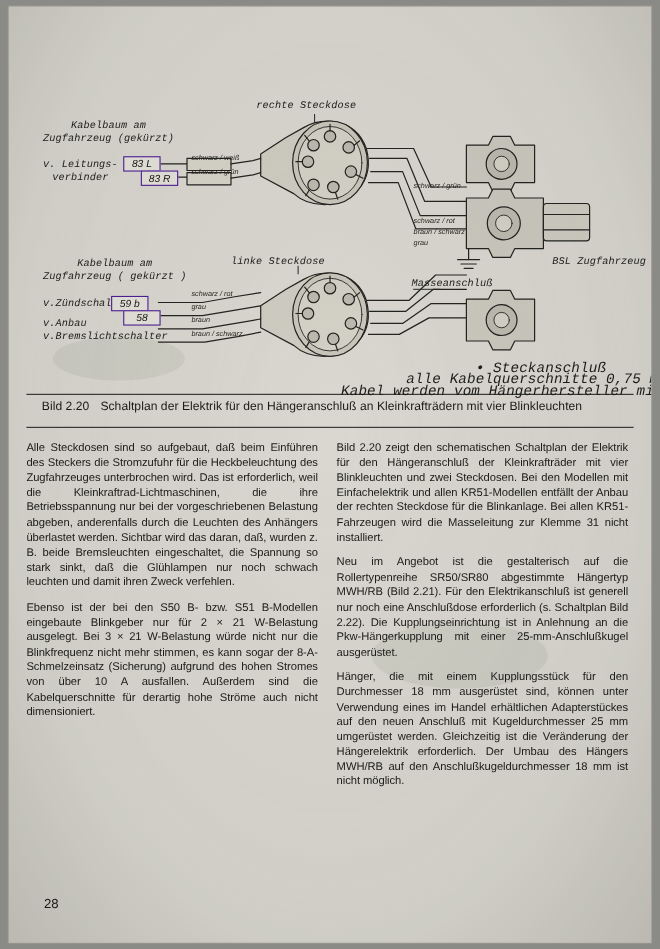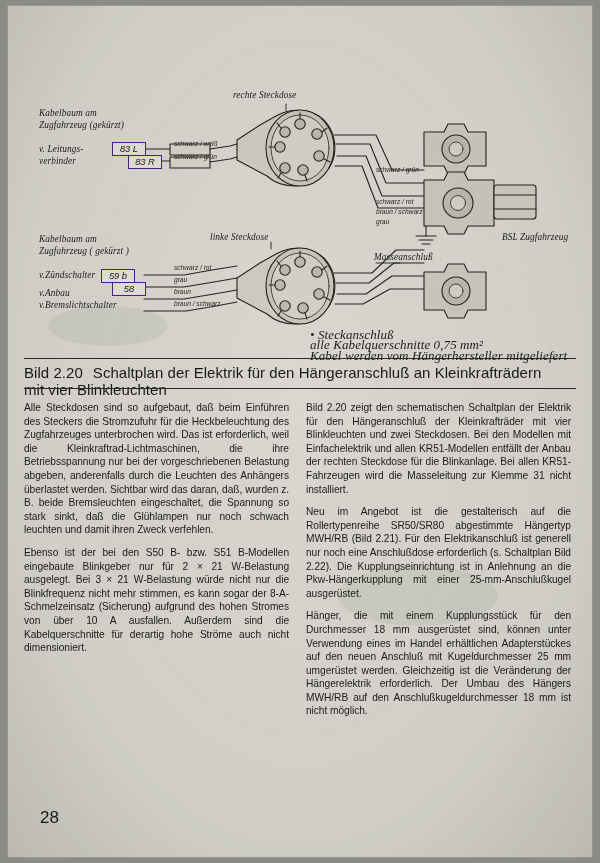--- a/index.html
+++ b/index.html
@@ -46,27 +46,28 @@
   .figure {
     position: relative;
     width: 552px;
     height: 338px;
     border-bottom: 1.5px solid #2b2b28;
   }
   .fig-svg { position: absolute; left: 0; top: 0; }
 
   .flab {
     position: absolute;
-    font-family: Liberation Serif, serif;
+    font-family: Liberation Mono, monospace;
     font-style: italic;
     font-size: 9.3px;
     color: #1c1c19;
     line-height: 11.5px;
     white-space: pre;
     letter-spacing: .1px;
+    text-align: center;
   }
   .flab.ni { font-style: normal; }
   .boxnum {
     position: absolute;
     border: 1px solid #4c1d95;
     background: #e4e2da;
     font-size: 9.3px;
     font-style: italic;
     color: #17170f;
     text-align: center;
@@ -78,24 +79,24 @@
     font-size: 6.6px;
     font-style: italic;
     color: #26261f;
     white-space: pre;
     line-height: 7.6px;
   }
 
   
   .caption {
     position: absolute;
-    left: 0;
+    left: 14px;
     top: 344px;
     width: 540px;
-    font-size: 15px;
+    font-size: 11px;
     color: #1a1a17;
     font-family: "Liberation Sans", sans-serif;
     letter-spacing: .05px;
   }
   .caption .cnum { margin-right: 10px; }
 
   .rule {
     position: absolute;
     left: 0;
     top: 368px;
@@ -120,21 +121,21 @@
     text-align: justify;
     font-family: "Liberation Sans", sans-serif;
     letter-spacing: -0.05px;
   }
   .col p { margin: 0 0 9px 0; text-indent: 0; }
 
   .folio {
     position: absolute;
     left: 16px;
     bottom: 14px;
-    font-size: 17px;
+    font-size: 12px;
     color: #1b1b18;
   }
 
   
   .blotch {
     position: absolute;
     border-radius: 50%;
     background: rgba(120,120,110,0.10);
     pointer-events: none;
   }

